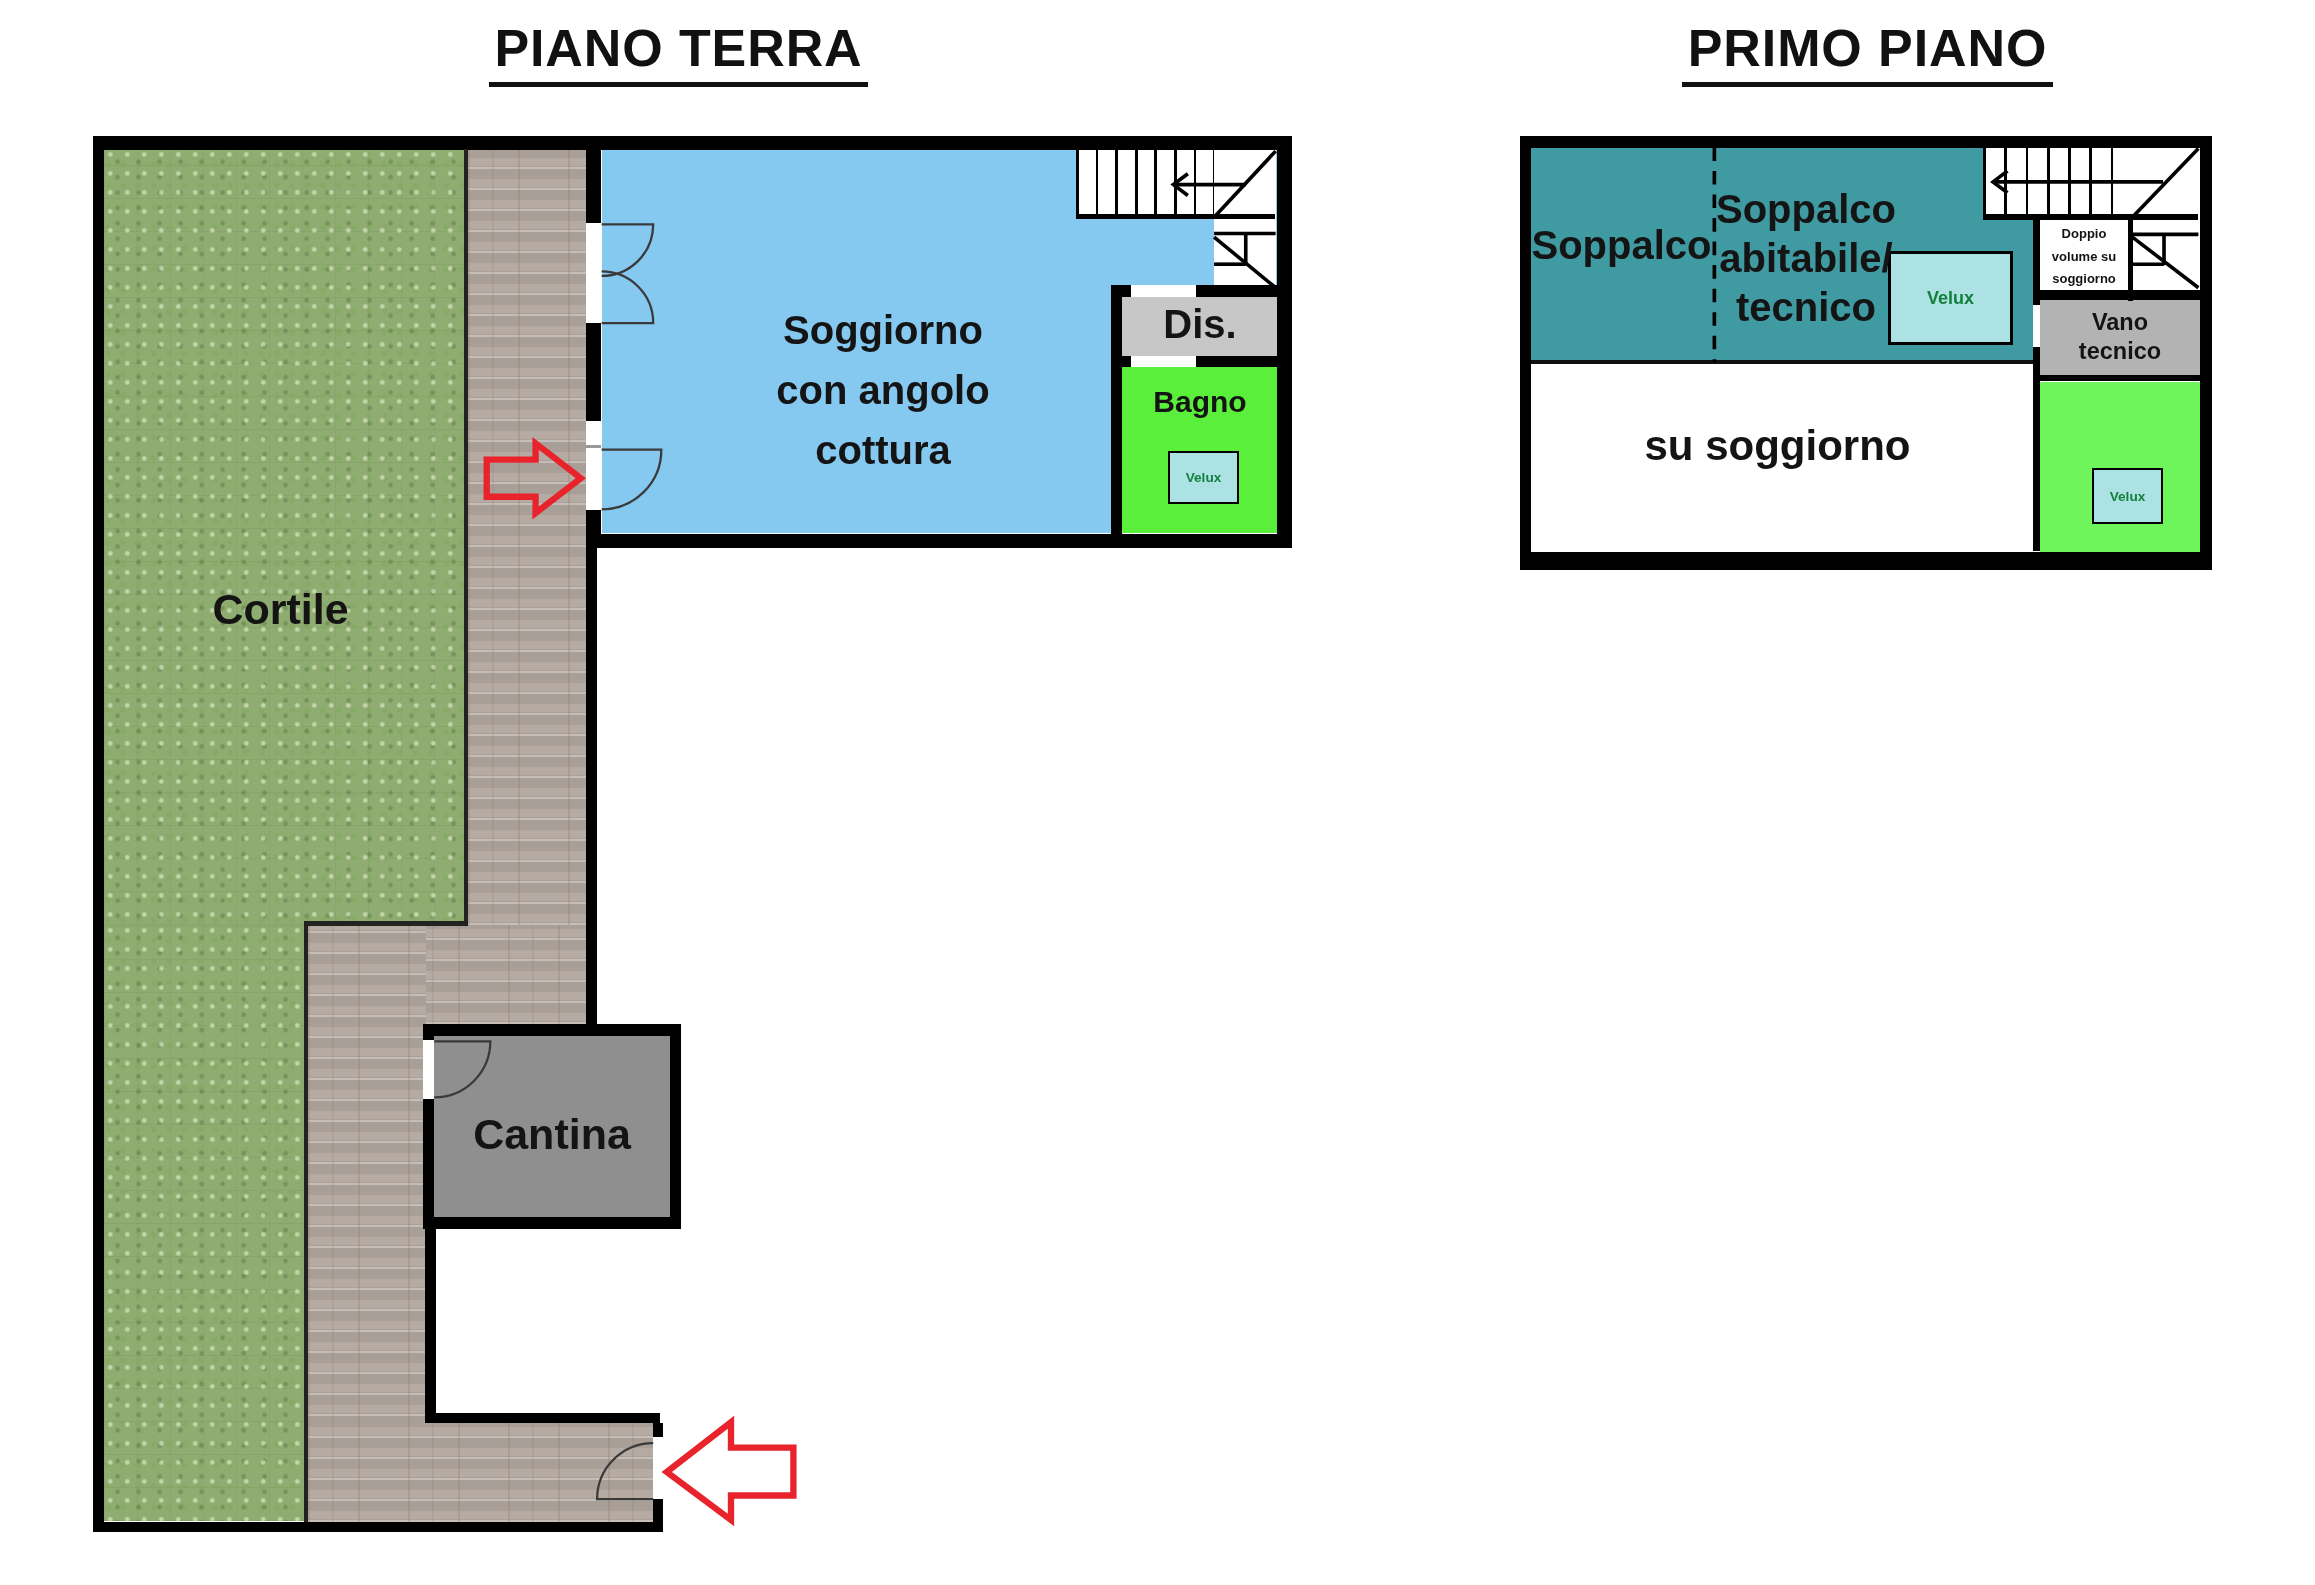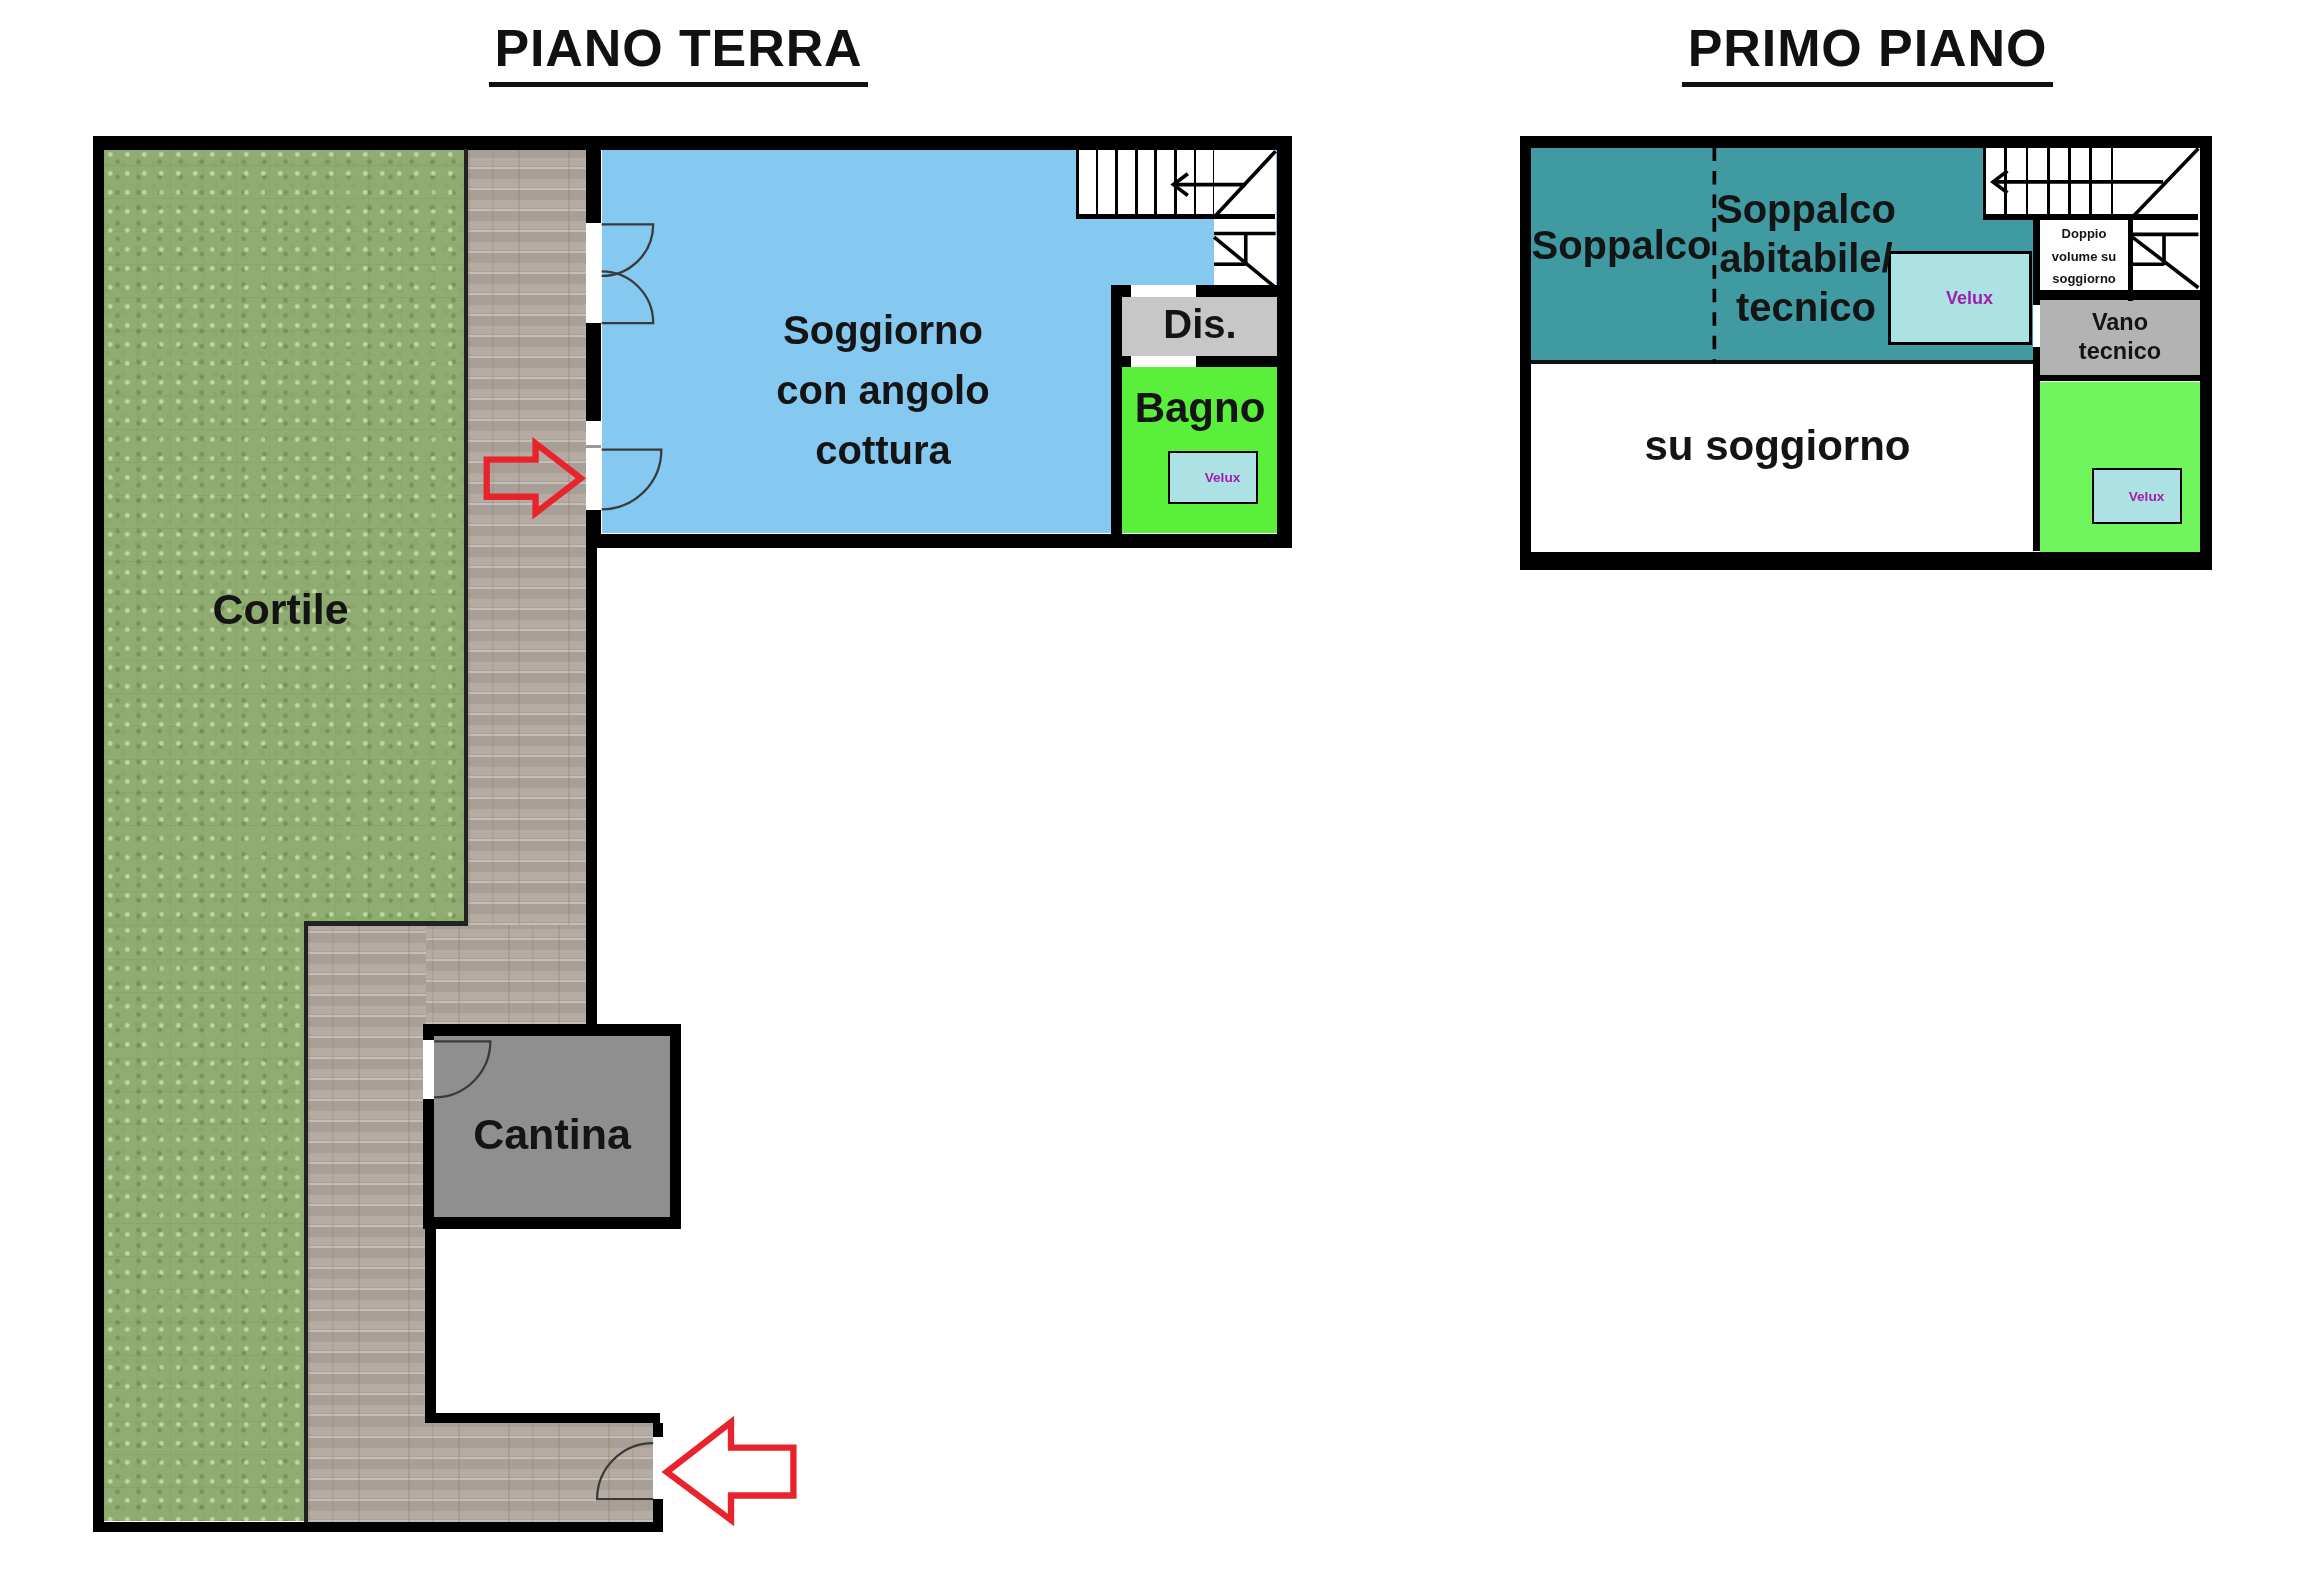--- a/index.html
+++ b/index.html
@@ -35,21 +35,21 @@
       repeating-linear-gradient(90deg, rgba(146,120,92,.28) 0 1.8px, rgba(146,120,92,0) 1.8px 50px),
       repeating-linear-gradient(90deg, rgba(146,120,92,0) 0 24.4px, rgba(146,120,92,.18) 24.4px 26px, rgba(146,120,92,0) 26px 100px),
       repeating-linear-gradient(0deg, rgba(255,255,255,.22) 0 1.8px, rgba(0,0,0,.06) 1.8px 2.7px, rgba(0,0,0,0) 2.7px 11px, rgba(0,0,0,.07) 11px 21px);
   }
   .treads{position:absolute;background:#fff;}
   .treads.gf{background-image:repeating-linear-gradient(90deg,#000 0 2.7px,transparent 2.7px 19.6px);}
   .treads.ff{background-image:repeating-linear-gradient(90deg,#000 0 2.7px,transparent 2.7px 21.3px);}
   .velux{
     position:absolute;background:#ACE2E3;border:2.7px solid #000;
     display:flex;align-items:center;justify-content:center;
-    font-weight:bold;color:#a21caf;padding-left:19px;
+    font-weight:bold;color:#15803d;
   }
   svg.overlay{position:absolute;left:0;top:0;pointer-events:none;}
 </style>
 </head>
 <body>
 
 <div id="root">
 
   <div class="title" style="left:362px;"><span>PIANO TERRA</span></div>
   <div class="title" style="left:1551px;text-decoration:underline;"><span>PRIMO PIANO</span></div>
@@ -111,21 +111,21 @@
       <span>Velux</span>
     </div>
 
     <div class="label" style="left:145px;top:586px;width:271px;font-size:43px;">Cortile</div>
     <div class="label" style="left:666px;top:300px;width:434px;font-size:40px;line-height:60px;">
       <div>Soggiorno</div>
       <div>con angolo</div>
       <div>cottura</div>
     </div>
     <div class="label" style="left:1122px;top:302px;width:156px;font-size:40px;">Dis.</div>
-    <div class="label" style="left:1122px;top:385px;width:156px;font-size:42px;">Bagno</div>
+    <div class="label" style="left:1122px;top:385px;width:156px;font-size:30px;">Bagno</div>
     <div class="label" style="left:434px;top:1111px;width:236px;font-size:43px;">Cantina</div>
   </div>
 
   <div>
 
     <div class="fill" style="left:1531px;top:147px;width:502px;height:214px;background:#3F9AA1;"></div>
     <div class="fill" style="left:1531px;top:362px;width:502px;height:190px;background:#fff;"></div>
     <div class="treads ff" style="left:1983px;top:147px;width:149px;height:67px;"></div>
     <div class="fill" style="left:2132px;top:147px;width:66px;height:140px;background:#fff;"></div>
     <div class="wall" style="left:1983px;top:214px;width:215px;height:6.3px;"></div>

